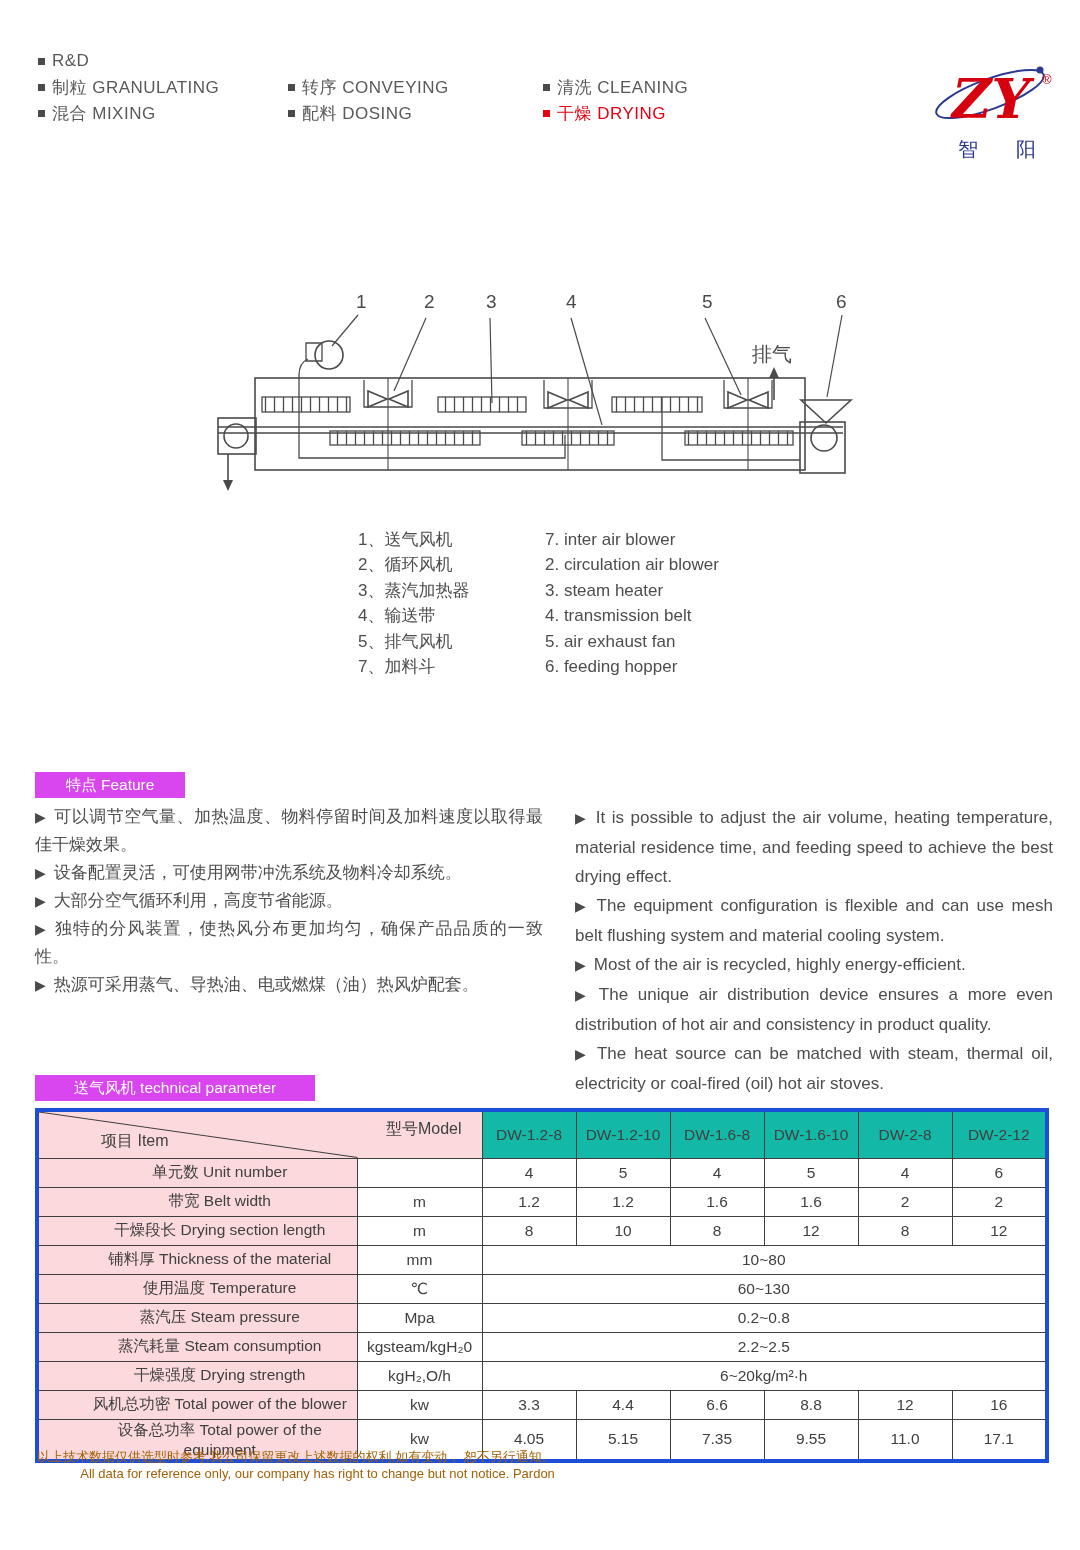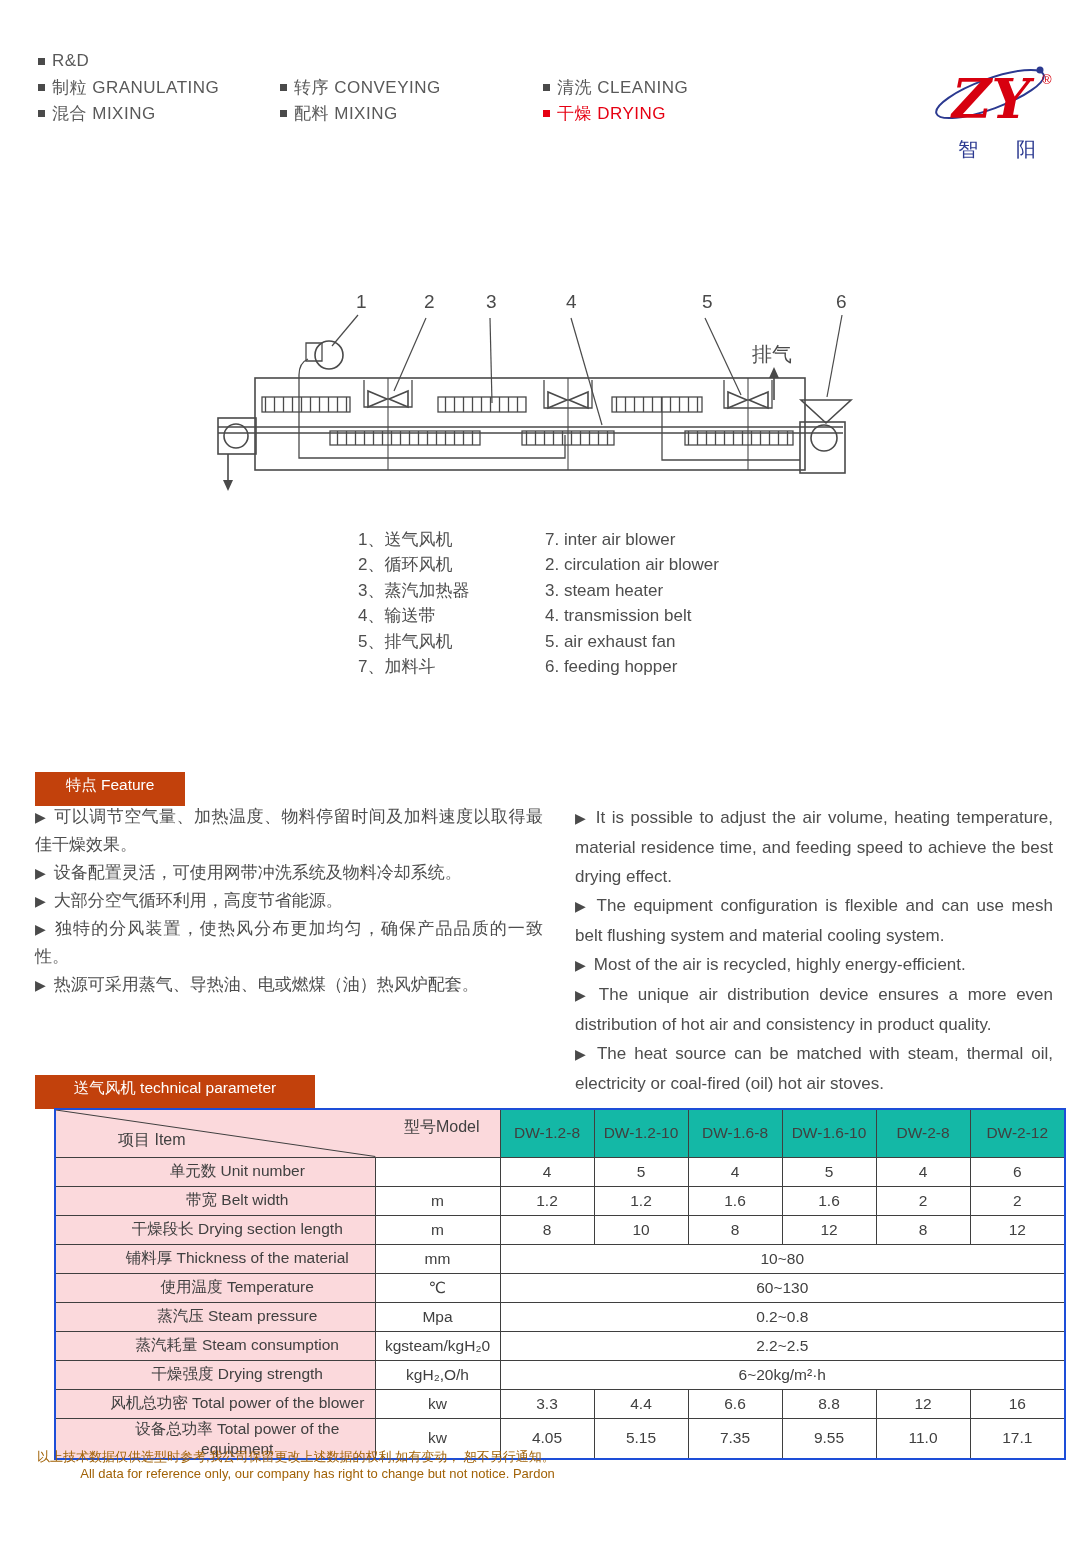--- a/index.html
+++ b/index.html
@@ -5,55 +5,55 @@
   * { margin:0; padding:0; box-sizing:border-box; }
   html,body { width:1080px; height:1550px; }
   body {
     position:relative; background:#ffffff; overflow:hidden;
     font-family:"Liberation Sans","DejaVu Sans",sans-serif;
     color:#4d4d4d;
   }
   
   .nav-col { position:absolute; }
   .nav-col0 { left:38px; top:48px; }
-  .nav-col1 { left:280px; top:74px;text-align:center; }
+  .nav-col1 { left:288px; top:74px;text-align:center; }
   .nav-col2 { left:543px; top:74px; }
   .nav-item { display:flex; align-items:center; height:26px; font-size:17px;
               letter-spacing:.5px; color:#595959; white-space:nowrap; }
   .nav-item .bullet { width:7px; height:7px; background:#4a4a4a; margin-right:7px; flex:0 0 auto; }
   .nav-item.active { color:var(--red); }
   .nav-item.active .bullet { background:var(--red); }
   
   .logo { position:absolute; left:928px; top:52px; width:130px; height:118px; }
   
   .diagram { position:absolute; left:0; top:285px; width:1080px; height:215px; }
   .diagram text { font-family:"Liberation Sans","DejaVu Sans",sans-serif; fill:#4a4a4a; }
   
   .legend-cn { position:absolute; left:358px; top:527px; }
   .legend-en { position:absolute; left:545px; top:527px; }
   .legend-item { font-size:17px; line-height:25.4px; color:#4d4d4d; white-space:nowrap; }
   
-  .sec-head { position:absolute; height:34px; background:#c2410c; color:#ffffff;
+  .sec-head { position:absolute; height:26px; background:#d946ef; color:#ffffff;
               font-size:15.5px; line-height:26px; text-align:center; }
   .sec-head.feature { left:35px; top:772px; width:150px; }
   .sec-head.params  { left:35px; top:1075px; width:280px; }
   
   .feat-cn { position:absolute; left:35px;  top:803px; width:508px; }
   .feat-en { position:absolute; left:575px; top:803px; width:478px; }
   .feat p  { font-size:17px; line-height:28px; text-align:justify; color:#4d4d4d; }
   .feat-en p { line-height:29px; }
   .feat .tri { font-size:14px; margin-right:8px; color:#4a4a4a; }
   
   .param-table { position:absolute; left:35px; top:1108px; width:1010px;
                  border-collapse:collapse; table-layout:fixed; }
   .param-table th, .param-table td {
     border:1px solid #3f3f3f; font-weight:normal; text-align:center;
     vertical-align:middle; font-size:15.5px; color:#404040; overflow:hidden;
   }
-  .param-table { border:2px solid #1d4ed8;margin-left:19px; }
+  .param-table { border:4px solid #1d4ed8; }
   .param-table thead th { height:48px; background:#14b8a6; }
   .param-table td { height:29px; background:#ffffff; }
   .corner { background:#fbd9dc !important; position:relative; }
   .corner .item-lab  { position:absolute; left:62px; bottom:6px; font-size:16px; }
   .corner .model-lab { position:absolute; right:20px; top:7px; font-size:16px; }
   .corner svg { position:absolute; left:0; top:0; width:100%; height:100%; }
   td.item-cell { background:#fbd9dc; font-size:15.5px;padding-left:44px; }
   
   .footnote { position:absolute; left:37px; top:1449px; }
   .footnote div { font-size:13px; line-height:16.5px; color:#a16207;text-align:right; }
@@ -77,21 +77,21 @@
         <span class="nav-label">混合 MIXING</span>
       </div>
     </div>
     <div class="nav-col nav-col1">
       <div class="nav-item">
         <span class="bullet"></span>
         <span class="nav-label">转序 CONVEYING</span>
       </div>
       <div class="nav-item">
         <span class="bullet"></span>
-        <span class="nav-label">配料 MIXING</span>
+        <span class="nav-label">配料 DOSING</span>
       </div>
     </div>
     <div class="nav-col nav-col2">
       <div class="nav-item">
         <span class="bullet"></span>
         <span class="nav-label">清洗 CLEANING</span>
       </div>
       <div class="nav-item active">
         <span class="bullet"></span>
         <span class="nav-label">干燥 DRYING</span>

